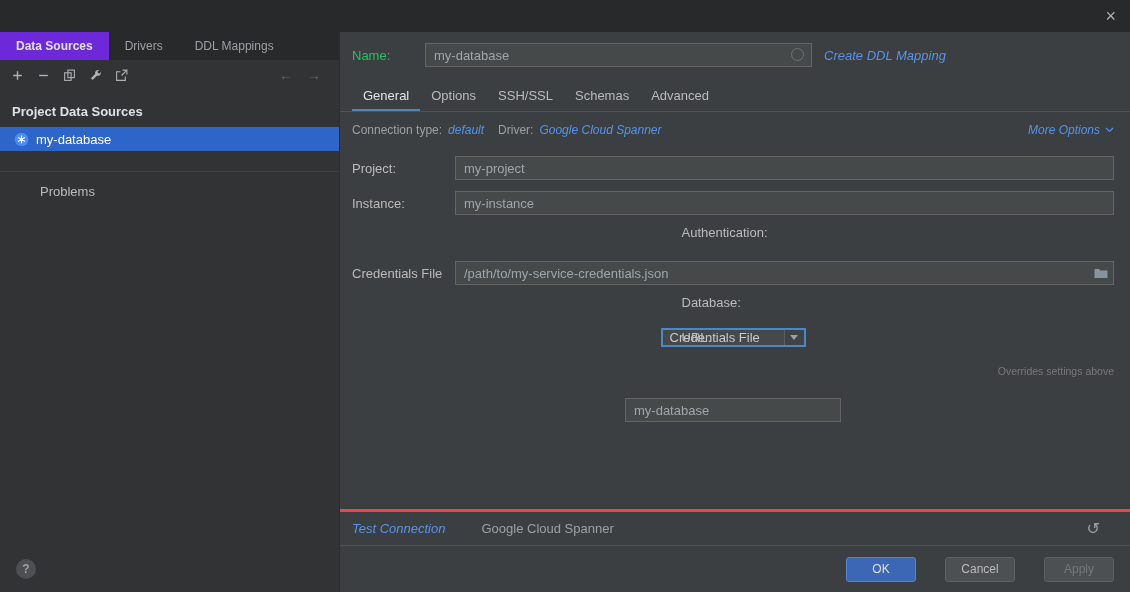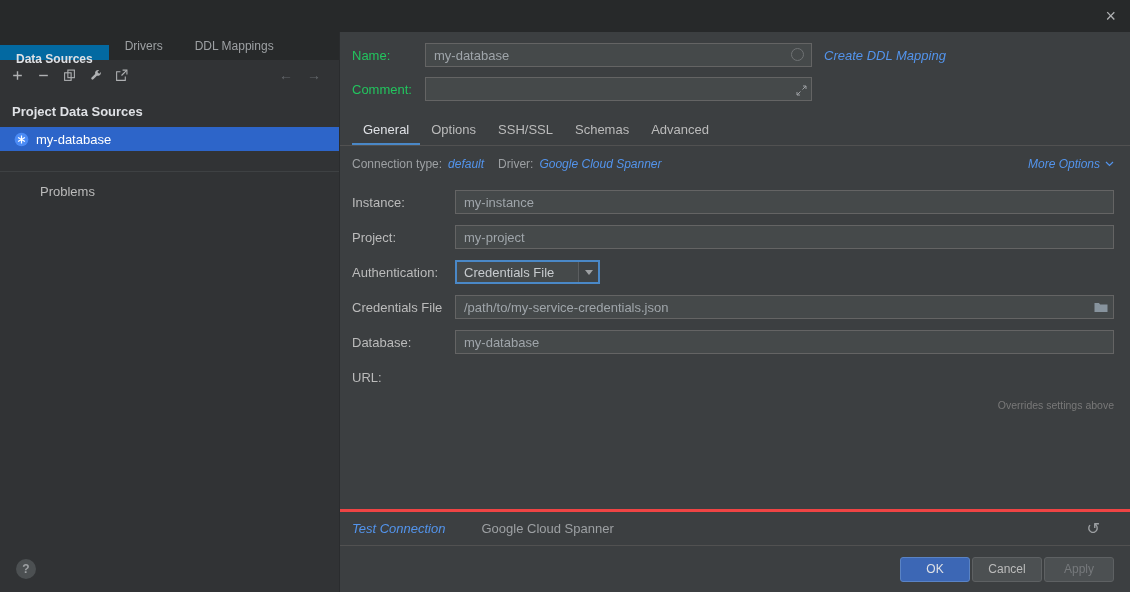--- a/index.html
+++ b/index.html
@@ -11,21 +11,21 @@
   .titlebar { height:32px; background:#27292a; display:flex; align-items:center; justify-content:flex-end; padding-right:14px; flex:0 0 32px; }
   .close { color:#afb1b3; font-size:18px; line-height:18px; cursor:pointer; }
 
   
   .bodyrow { flex:1; display:flex; min-height:0; }
 
   
   .sidebar { width:340px; flex:0 0 340px; background:#313335; display:flex; flex-direction:column; border-right:1px solid #2a2c2e; }
   .side-tabs { height:28px; background:#27292a; display:flex; }
   .side-tab { padding:0 16px; line-height:28px; font-size:12px; color:#9da0a3; cursor:pointer; }
-  .side-tab.active { background:#0369a1; color:#dfe1e5; font-weight:bold;margin-top:13px; }
+  .side-tab.active { background:#6d28d9; color:#dfe1e5; font-weight:bold; }
   .side-toolbar { height:30px; display:flex; align-items:center; padding:0 10px; gap:12px; }
   .tbi { display:inline-flex; width:14px; height:14px; align-items:center; justify-content:center; cursor:pointer; }
   .tbi svg { display:block; }
   .nav-arrows { margin-left:auto; display:flex; gap:14px; padding-right:8px; color:#63666a; font-size:14px; }
   .section-title { padding:14px 12px 4px 12px; color:#dfe1e5; font-weight:bold; font-size:13px; }
   .ds-item { margin-top:4px; height:24px; display:flex; align-items:center; gap:7px; padding-left:14px; cursor:pointer; }
   .ds-item.selected { background:#2d65c9; color:#ffffff; }
   .side-divider { margin-top:20px; border-top:1px solid #3e4143; }
   .problems { padding:12px 0 0 40px; color:#bbbbbb; cursor:pointer; }
   .help { margin-top:auto; margin-left:16px; margin-bottom:13px; width:20px; height:20px; border-radius:50%; background:#4c5052; color:#9da0a3; display:flex; align-items:center; justify-content:center; font-size:12px; font-weight:bold; cursor:pointer; }
@@ -50,38 +50,38 @@
 
   
   .conn-row { padding:11px 16px 0 12px; display:flex; align-items:center; font-size:12px; color:#9da0a3; }
   .conn-row .link { font-size:12px; }
   .sp6 { width:6px; } .sp14 { width:14px; }
   .more-options { margin-left:auto; display:flex; align-items:center; gap:5px; cursor:pointer; }
 
   
   .form { padding:18px 16px 0 12px; }
   .frow { display:flex; align-items:center; height:26px; margin-bottom:9px; }
-  .frow.group-gap { margin-top:4px; }
+  .frow.group-gap { margin-top:4px;flex-direction:column; }
   .flabel { width:103px; flex:0 0 103px; color:#bbbbbb; }
   .fctrl { position:relative; flex:1; }
   .fctrl .tfield { padding-right:30px; }
   .combo { width:145px; height:24px; background:#45494a; border:2px solid #4a88c7; display:flex; align-items:center; cursor:pointer; }
   .combo-text { flex:1; padding-left:7px; color:#c7cbce; font-size:13px; white-space:nowrap; }
   .combo-arrow { width:20px; height:100%; display:flex; align-items:center; justify-content:center; border-left:1px solid #5b5e60; background:#3f4345; }
   .tri-down { width:0; height:0; border-left:4px solid transparent; border-right:4px solid transparent; border-top:5px solid #9da0a3; }
   .hint { margin:3px 0 13px 103px; font-size:10.5px; color:#787878;text-align:right; }
 
   
   .main-spacer { flex:1; }
   .test-row { border-top:3px solid #ef4444; height:36px; display:flex; align-items:center; padding:0 30px 0 12px; flex:0 0 36px; }
   .test-driver { margin-left:36px; color:#9da0a3; }
   .undo { margin-left:auto; color:#9da0a3; font-size:16px; cursor:pointer; }
 
   
-  .bottombar { border-top:1px solid #515151; height:47px; flex:0 0 47px; display:flex; align-items:center; justify-content:flex-end; padding-right:16px; gap:2px; background:#3c3f41; }
+  .bottombar { border-top:1px solid #515151; height:47px; flex:0 0 47px; display:flex; align-items:center; justify-content:flex-end; padding-right:16px; gap:29px; background:#3c3f41; }
   .btn { min-width:70px; height:25px; background:#4c5052; border:1px solid #5e6163; border-radius:3px; color:#bbbbbb; font-family:inherit; font-size:12px; cursor:pointer; }
   .btn.primary { background:#3c67b5; border-color:#5a83c4; color:#dfe1e5; }
   .btn.disabled { color:#76797c; }
 </style>
 </head>
 <body>
 
 <div class="window">
 
   <div class="titlebar">
@@ -154,31 +154,20 @@
 
       <div class="hrow">
         <span class="hlabel">Name:</span>
         <span class="fwrap">
           <input class="tfield" type="text" value="my-database" style="">
           <span class="circle-badge"></span>
         </span>
         <a class="link create-ddl">Create DDL Mapping</a>
       </div>
 
-      <div class="hrow">
-        <span class="hlabel">Comment:</span>
-        <span class="fwrap">
-          <input class="tfield" type="text" style="">
-          <span class="corner-ico">
-            <svg width="11" height="11" viewBox="0 0 11 11">
-                <path d="M7 1h3v3M10 1 6.5 4.5M4 10H1V7M1 10l3.5-3.5" stroke="#9da0a3" fill="none"></path>
-              </svg>
-          </span>
-        </span>
-      </div>
 
       <div class="main-tabs">
         <div class="mtab active">General</div>
         <div class="mtab">Options</div>
         <div class="mtab">SSH/SSL</div>
         <div class="mtab">Schemas</div>
         <div class="mtab">Advanced</div>
       </div>
 
       <div class="conn-row">
@@ -193,30 +182,30 @@
           <a class="link">More Options</a>
           <svg width="9" height="6" viewBox="0 0 9 6">
               <path d="M1 1l3.5 3.5L8 1" stroke="#5394ec" fill="none" stroke-width="1.2"></path>
             </svg>
         </span>
       </div>
 
       <div class="form">
 
         <div class="frow">
+          <span class="flabel">Project:</span>
+          <span class="fctrl">
+            <input class="tfield" type="text" value="my-project" style="">
+          </span>
+        </div>
+
+        <div class="frow">
           <span class="flabel">Instance:</span>
           <span class="fctrl">
             <input class="tfield" type="text" value="my-instance" style="">
-          </span>
-        </div>
-
-        <div class="frow">
-          <span class="flabel">Project:</span>
-          <span class="fctrl">
-            <input class="tfield" type="text" value="my-project" style="">
           </span>
         </div>
 
         <div class="frow group-gap">
           <span class="flabel">Authentication:</span>
           <span class="combo">
             <span class="combo-text">Credentials File</span>
             <span class="combo-arrow">
                 <span class="tri-down"></span>
               </span>

